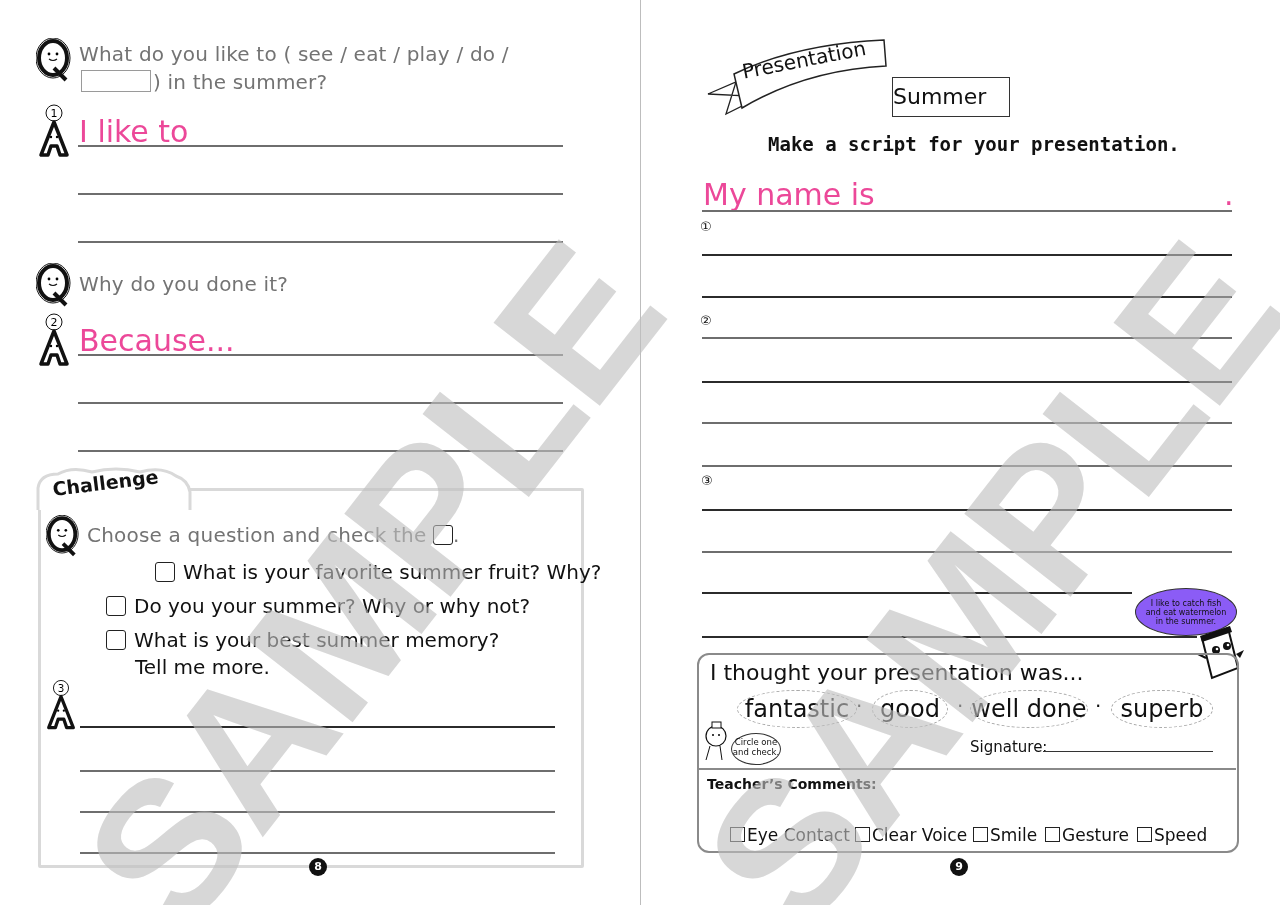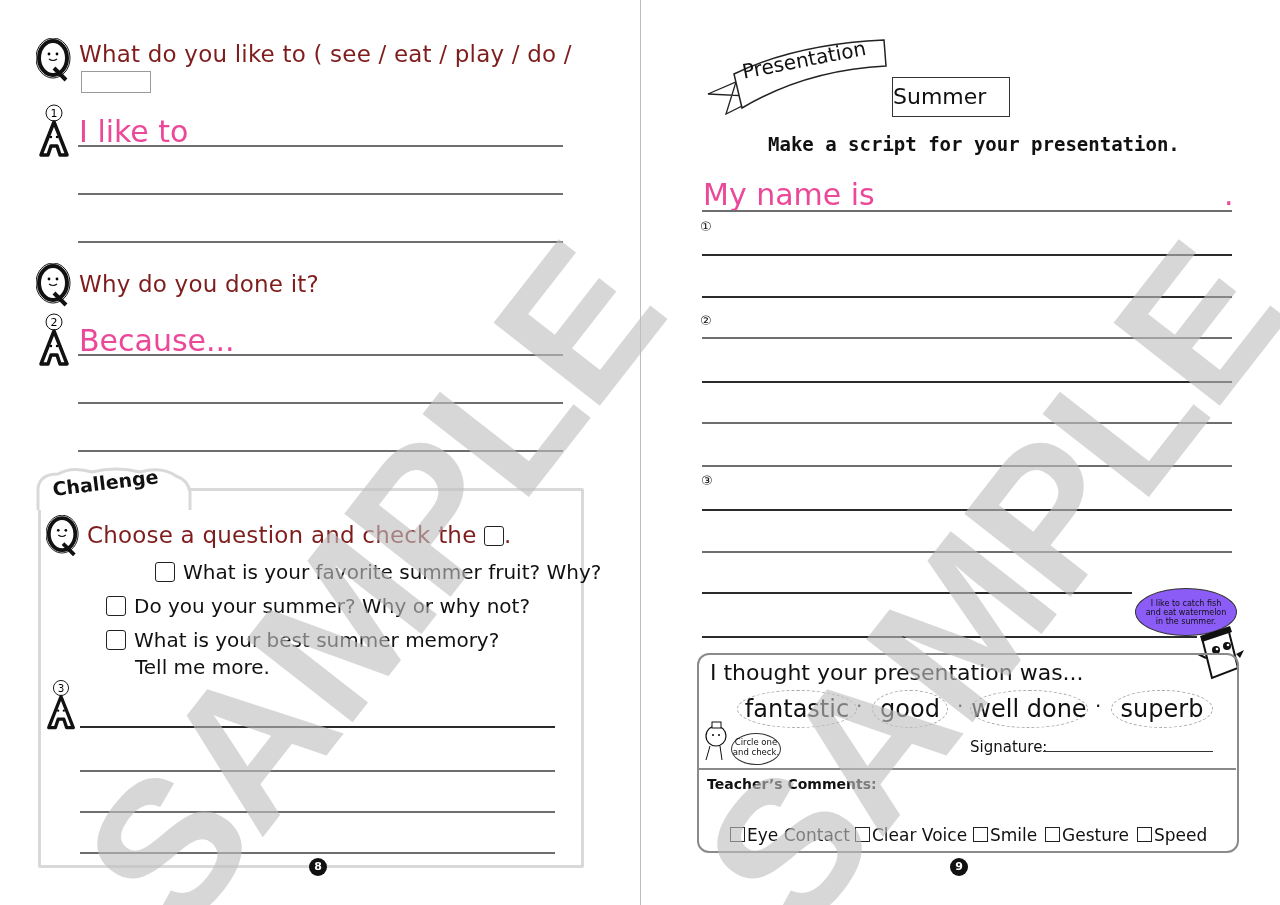--- a/index.html
+++ b/index.html
@@ -2,21 +2,21 @@
 <html><head>
 <meta charset="utf-8">
 <style>
   html, body { margin: 0; padding: 0; }
   body { width: 1280px; height: 905px; background: #ffffff; position: relative; overflow: hidden;
          font-family: "DejaVu Sans", sans-serif; color: #111; }
   .abs { position: absolute; }
   .divider { left: 640px; top: 0; width: 1px; height: 905px; background: #bdbdbd; }
   .rule { position: absolute; height: 2px; background: #6e6e6e; }
   .rule.dark { background: #2b2b2b; height: 1.5px; }
-  .qtext { font-size: 23px; color: #7f1d1d; line-height: 28px; letter-spacing: 0.2px; }
+  .qtext { font-size: 20px; color: #737373; line-height: 28px; letter-spacing: 0.2px; }
   .hint { color: #ec4899; font-size: 30px; line-height: 34px; }
   .badge { position: absolute; }
   .blank-box { display: inline-block; width: 68px; height: 20px; border: 1.5px solid #9a9a9a; vertical-align: -3px; margin-right: 2px; }
   .chk { display: inline-block; width: 18px; height: 18px; border: 1.6px solid #222; border-radius: 3px; vertical-align: -3px; margin-right: 8px; background: #fff; }
   .challenge-box { left: 38px; top: 488px; width: 540px; height: 374px; border: 3px solid #d9d9d9; border-radius: 2px; background: transparent; }
   .challenge-item { font-size: 20px; line-height: 24px; }
   .pagenum { width: 18px; height: 18px; border-radius: 50%; background: #111; color: #fff; font-size: 11px; font-weight: bold; text-align: center; line-height: 18px; }
   .summer-box { left: 892px; top: 77px; width: 116px; height: 38px; border: 1.5px solid #333; font-size: 22px; text-align: left; line-height: 38px; }
   .subtitle { font-family: "DejaVu Sans Mono", monospace; font-weight: bold; font-size: 19px; }
   .feedback-box { left: 697px; top: 653px; width: 538px; height: 196px; border: 2px solid #8a8a8a; border-radius: 12px; }
@@ -38,21 +38,21 @@
         <ellipse cx="17" cy="20" rx="14" ry="17" fill="#fff" stroke="#111" stroke-width="4"></ellipse>
         <ellipse cx="17" cy="20" rx="17" ry="20" fill="none" stroke="#111" stroke-width="1"></ellipse>
         <line x1="18" y1="30" x2="30" y2="42" stroke="#111" stroke-width="4"></line>
         <circle cx="13" cy="16" r="1.4"></circle>
         <circle cx="21" cy="16" r="1.4"></circle>
         <path d="M13 21 Q17 24 21 21" stroke="#111" fill="none" stroke-width="1.2"></path>
       </svg>
   </div>
   <div class="abs qtext" style="left:79px;top:40px;">What do you like to ( see / eat / play / do /</div>
   <div class="abs qtext" style="left:81px;top:68px;">
-    <span class="blank-box"></span>
+    <span class="blank-box"></span><span>) in the summer?</span>
   </div>
 
   <div class="badge" style="left:36px;top:104px;">
     <svg width="36" height="54" viewBox="0 0 36 54">
         <circle cx="18" cy="9" r="8" fill="#fff" stroke="#111" stroke-width="1"></circle>
         <text x="18" y="13" font-size="11" text-anchor="middle" font-family="DejaVu Sans, sans-serif">1</text>
         <path d="M18 18 L5 51 L12 51 L15 42 L21 42 L24 51 L31 51 Z" fill="#fff" stroke="#111" stroke-width="3.5" stroke-linejoin="round"></path>
         <circle cx="15" cy="33" r="1.2"></circle>
         <circle cx="21" cy="33" r="1.2"></circle>
       </svg>

